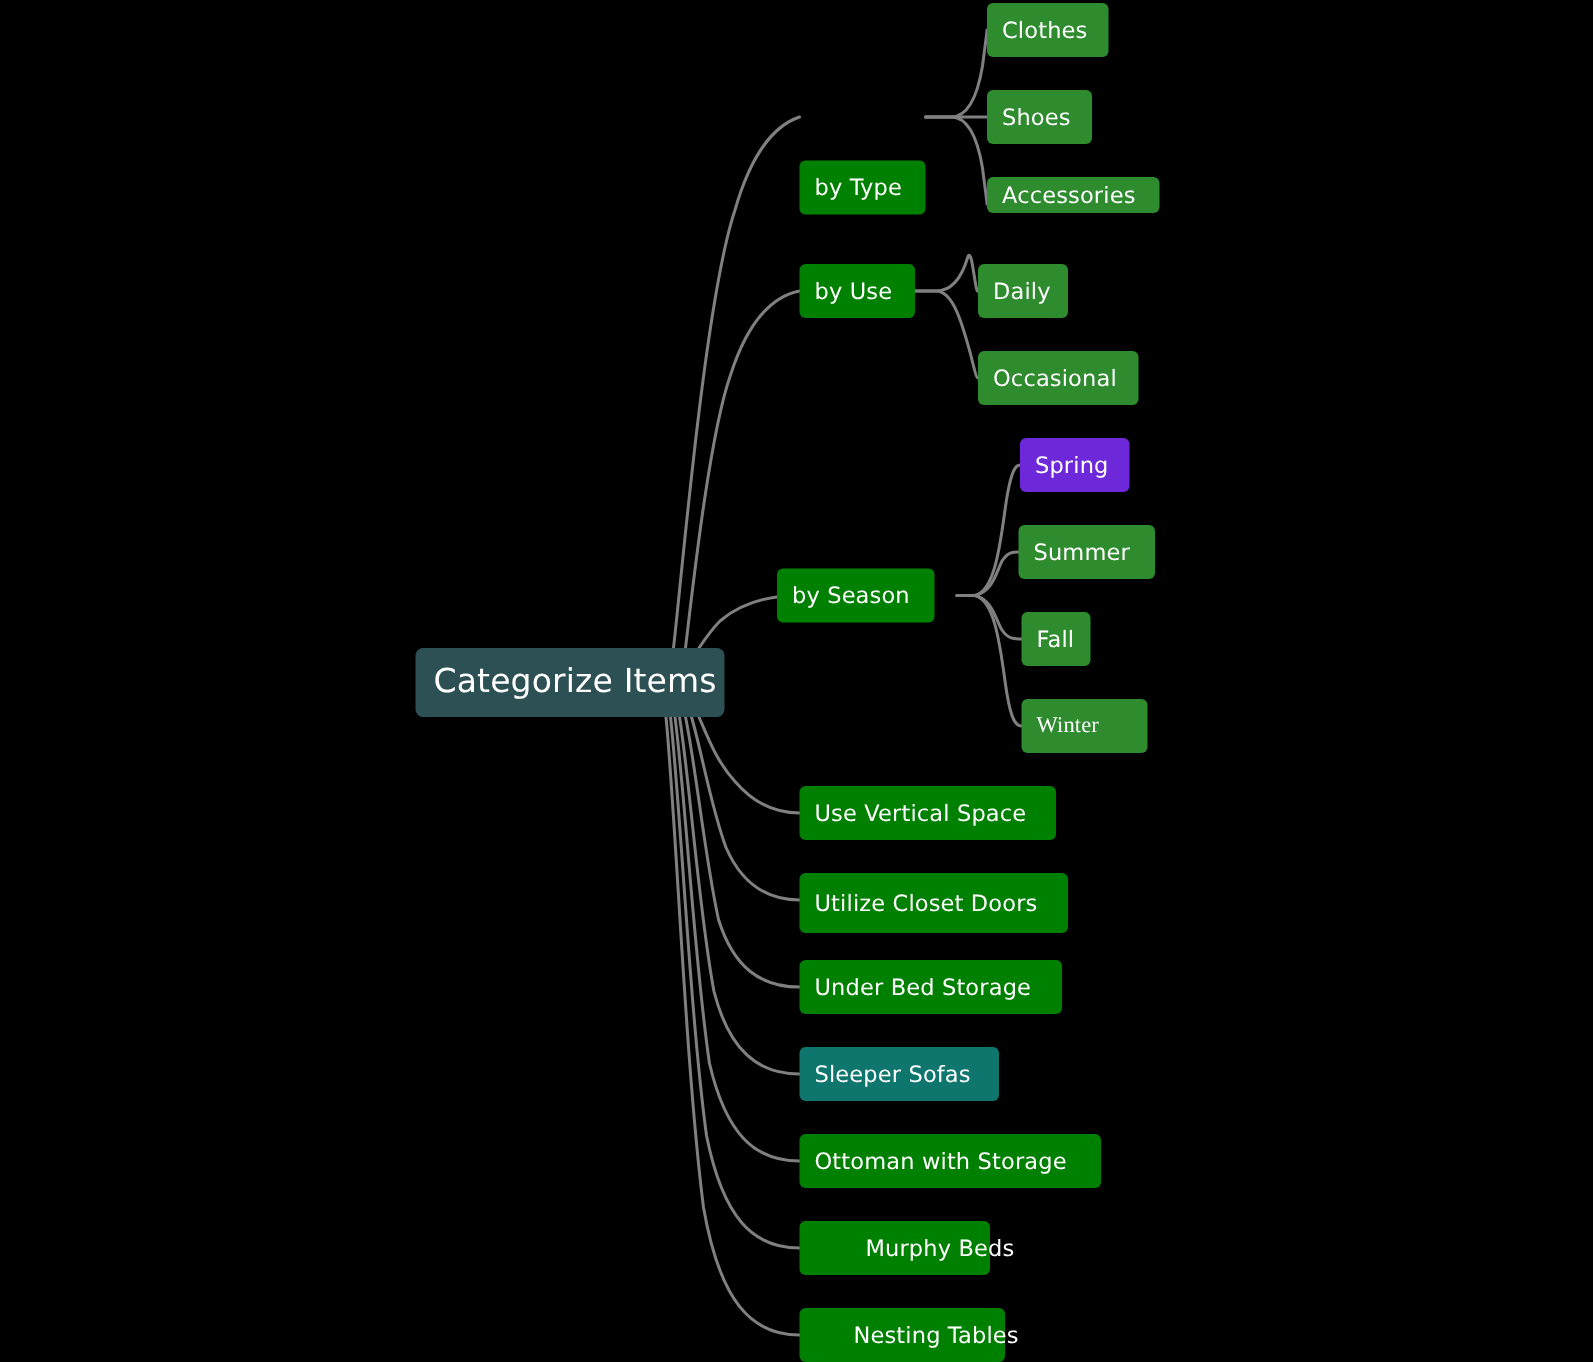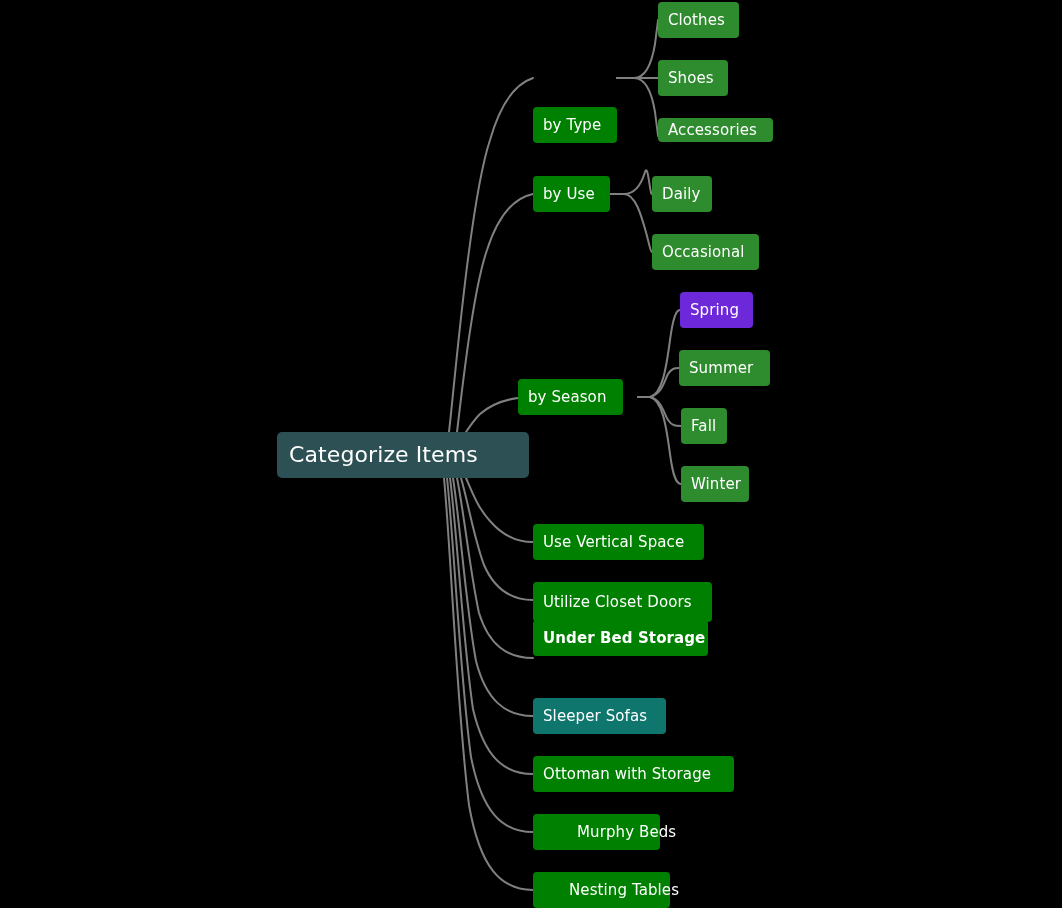--- a/index.html
+++ b/index.html
@@ -90,21 +90,21 @@
         <path d="M 610,194 L 624,194 C 636,194 642,182 645,172 C 648,162 650,196 652,194" stroke="#808080"></path>
         <path d="M 610,194 L 624,194 C 636,194 642,218 647,236 C 650,248 651,252 652,252" stroke="#808080"></path>
         <path d="M 638,397 L 650,397 C 662,394 666,370 670,340 C 673,318 676,310 680,310" stroke="#808080"></path>
         <path d="M 638,397 L 650,397 C 662,394 664,382 668,374 C 672,368 675,368 679,368" stroke="#808080"></path>
         <path d="M 638,397 L 650,397 C 662,400 664,414 668,420 C 672,426 676,426 681,426" stroke="#808080"></path>
         <path d="M 638,397 L 650,397 C 662,400 666,424 670,454 C 673,476 676,484 681,484" stroke="#808080"></path>
       </g>
   </svg>
 
   <div id="node-layer">
-      <div class="node node-root" style="left: 277px; top: 432px; width: 252px; height: 46px; background: rgb(45, 80, 84); color: rgb(255, 255, 255);">
+      <div class="node node-root" style="left: 277px; top: 432px; width: 206px; height: 46px; background: rgb(45, 80, 84); color: rgb(255, 255, 255);">
         <span class="node-label">Categorize Items</span>
       </div>
       <div class="node node-branch" style="left: 533px; top: 60px; width: 84px; height: 36px; background: rgb(0, 128, 0); margin-top: 47px;">
         <span class="node-label">by Type</span>
       </div>
       <div class="node node-leaf" style="left: 658px; top: 2px; width: 81px; height: 36px; background: rgb(46, 139, 46);">
         <span class="node-label">Clothes</span>
       </div>
       <div class="node node-leaf" style="left: 658px; top: 60px; width: 70px; height: 36px; background: rgb(46, 139, 46);">
         <span class="node-label">Shoes</span>
@@ -126,30 +126,30 @@
       </div>
       <div class="node node-leaf" style="left: 680px; top: 292px; width: 73px; height: 36px; background: #6d28d9;">
         <span class="node-label">Spring</span>
       </div>
       <div class="node node-leaf" style="left: 679px; top: 350px; width: 91px; height: 36px; background: rgb(46, 139, 46);">
         <span class="node-label">Summer</span>
       </div>
       <div class="node node-leaf" style="left: 681px; top: 408px; width: 46px; height: 36px; background: rgb(46, 139, 46);">
         <span class="node-label">Fall</span>
       </div>
-      <div class="node node-leaf" style="left: 681px; top: 466px; width: 68px; height: 36px; background: rgb(46, 139, 46);">
+      <div class="node node-leaf" style="left: 681px; top: 466px; width: 84px; height: 36px; background: rgb(46, 139, 46); font-family: Liberation Serif, serif;">
         <span class="node-label">Winter</span>
       </div>
       <div class="node node-branch" style="left: 533px; top: 524px; width: 171px; height: 36px; background: rgb(0, 128, 0);">
         <span class="node-label">Use Vertical Space</span>
       </div>
       <div class="node node-branch" style="left: 533px; top: 582px; width: 179px; height: 40px; background: rgb(0, 128, 0);">
         <span class="node-label">Utilize Closet Doors</span>
       </div>
-      <div class="node node-branch" style="left: 533px; top: 620px; width: 175px; height: 36px; background: rgb(0, 128, 0); font-weight: bold;">
+      <div class="node node-branch" style="left: 533px; top: 640px; width: 175px; height: 36px; background: rgb(0, 128, 0);">
         <span class="node-label">Under Bed Storage</span>
       </div>
       <div class="node node-branch" style="left: 533px; top: 698px; width: 133px; height: 36px; background: #0f766e;">
         <span class="node-label">Sleeper Sofas</span>
       </div>
       <div class="node node-branch" style="left: 533px; top: 756px; width: 201px; height: 36px; background: rgb(0, 128, 0);">
         <span class="node-label">Ottoman with Storage</span>
       </div>
       <div class="node node-branch" style="left: 533px; top: 814px; width: 127px; height: 36px; background: rgb(0, 128, 0); padding-left: 44px;">
         <span class="node-label">Murphy Beds</span>

